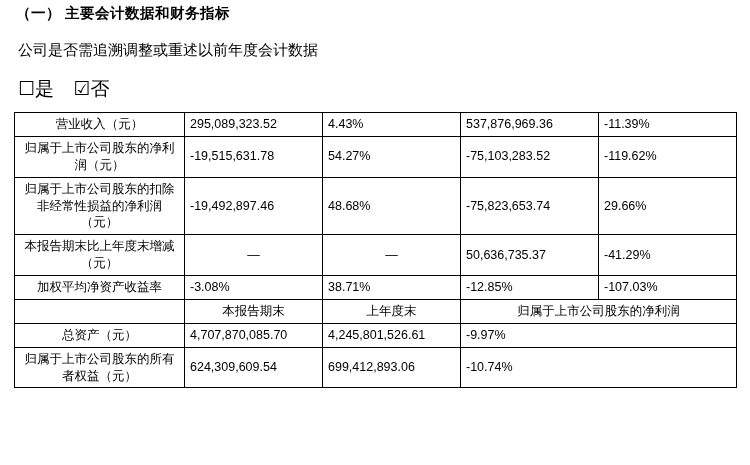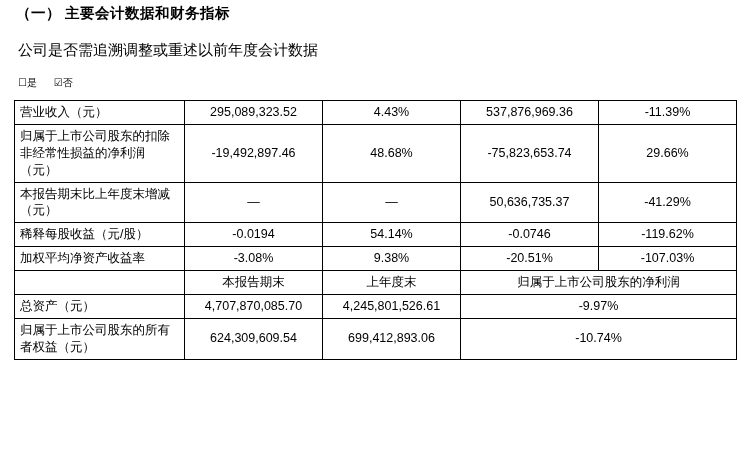--- a/index.html
+++ b/index.html
@@ -26,21 +26,21 @@
     font-size: 14.5px;
     letter-spacing: 0.5px;
     margin: 4px 0 0 2px;
   }
   .heading .hd-num { margin-right: 4px; }
   .question {
     font-size: 15px;
     margin: 18px 0 0 4px;
   }
   .choices {
-    font-size: 10px;
+    font-size: 19px;
     margin: 16px 0 10px 4px;
   }
   .choices .opt { margin-right: 14px; }
   .box { font-family: "DejaVu Sans", sans-serif; }
 
   table.fin {
     border-collapse: collapse;
     width: 722px;
     table-layout: fixed;
     margin-top: 4px;
@@ -53,23 +53,23 @@
     line-height: 1.35;
     vertical-align: middle;
   }
   .col-label { width: 170px; text-align: left; }
   .col-num { width: 138px; text-align: right; }
   .hdr td {
     text-align: center;
     vertical-align: middle;
     padding: 6px 4px;
   }
-  .num { text-align: center; }
+  .num { text-align: left; }
   .ctr { text-align: center; }
-  .label { text-align: left; }
+  .label { text-align: center; }
 </style>
 </head>
 <body>
 
 <div class="page">
 
   <div class="heading">
     <span class="hd-num">（一）</span><span>主要会计数据和财务指标</span>
   </div>
 
@@ -91,51 +91,51 @@
     <tbody>
 
       <tr>
         <td class="label">营业收入（元）</td>
         <td class="num">295,089,323.52</td>
         <td class="num">4.43%</td>
         <td class="num">537,876,969.36</td>
         <td class="num">-11.39%</td>
       </tr>
 
+      <tr>
+        <td class="label">归属于上市公司股东的净利润（元）</td>
+        <td class="num">-19,515,631.78</td>
+        <td class="num">54.27%</td>
+        <td class="num">-75,103,283.52</td>
+        <td class="num">-119.62%</td>
+      </tr>
 
       <tr>
         <td class="label">归属于上市公司股东的扣除非经常性损益的净利润（元）</td>
         <td class="num">-19,492,897.46</td>
         <td class="num">48.68%</td>
         <td class="num">-75,823,653.74</td>
         <td class="num">29.66%</td>
       </tr>
 
       <tr>
         <td class="label">本报告期末比上年度末增减（元）</td>
         <td class="ctr">—</td>
         <td class="ctr">—</td>
         <td class="num">50,636,735.37</td>
         <td class="num">-41.29%</td>
       </tr>
 
 
-      <tr>
-        <td class="label">稀释每股收益（元/股）</td>
-        <td class="num">-0.0194</td>
-        <td class="num">54.14%</td>
-        <td class="num">-0.0746</td>
-        <td class="num">-119.62%</td>
-      </tr>
 
       <tr>
         <td class="label">加权平均净资产收益率</td>
         <td class="num">-3.08%</td>
-        <td class="num">9.38%</td>
-        <td class="num">-20.51%</td>
+        <td class="num">38.71%</td>
+        <td class="num">-12.85%</td>
         <td class="num">-107.03%</td>
       </tr>
 
       <tr class="hdr">
         <td></td>
         <td>本报告期末</td>
         <td>上年度末</td>
         <td colspan="2">归属于上市公司股东的净利润</td>
       </tr>
 

